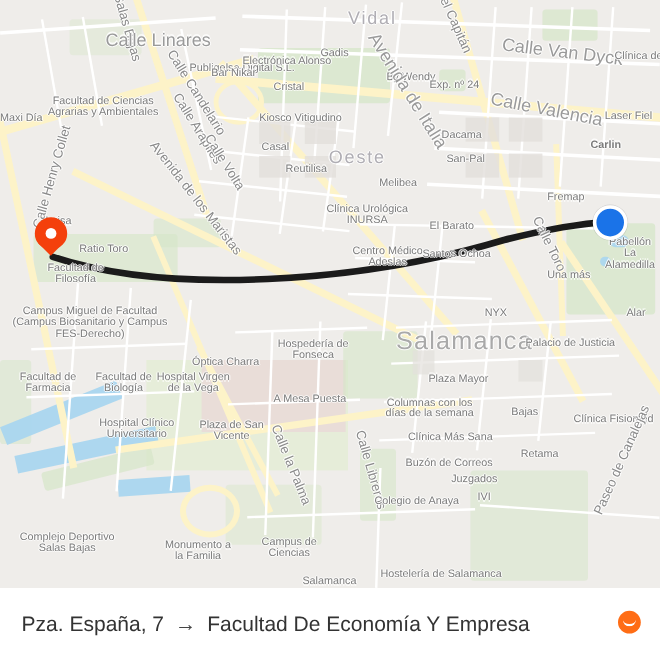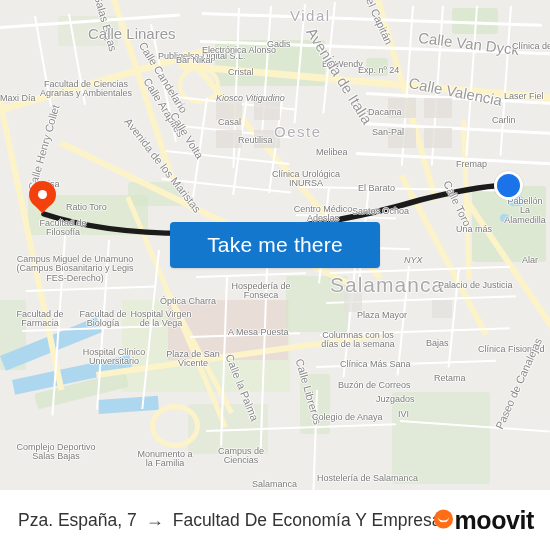--- a/index.html
+++ b/index.html
@@ -246,48 +246,48 @@
     <div class="lbl poi" style="left:176px;top:56px;">Bar Nikar</div>
     <div class="lbl poi" style="left:202px;top:46px;">Electrónica Alonso</div>
     <div class="lbl poi" style="left:267px;top:40px;">Gadis</div>
     <div class="lbl poi" style="left:322px;top:60px;text-align:center;">By Wendy</div>
     <div class="lbl poi" style="left:358px;top:66px;">Exp. nº 24</div>
     <div class="lbl bigstreet" style="left:408px;top:84px;transform:rotate(11deg);">Calle Valencia</div>
     <div class="lbl poi" style="left:504px;top:92px;">Laser Fiel</div>
     <div class="lbl poi" style="left:38px;top:80px;width:96px;white-space:normal;">Facultad de Ciencias Agrarias y Ambientales</div>
     <div class="lbl poi" style="left:0px;top:94px;">Maxi Día</div>
     <div class="lbl street" style="left:122px;top:72px;transform:rotate(58deg);">Calle Candelario</div>
-    <div class="lbl poi" style="left:216px;top:94px;font-style:italic;">Kiosco Vitigudino</div>
+    <div class="lbl poi" style="left:216px;top:94px;">Kiosco Vitigudino</div>
     <div class="lbl poi" style="left:228px;top:68px;">Cristal</div>
     <div class="lbl bigstreet" style="left:284px;top:68px;transform:rotate(58deg);">Avenida de Italia</div>
     <div class="lbl poi" style="left:368px;top:108px;">Dacama</div>
-    <div class="lbl poi" style="left:492px;top:116px;">Carlin</div>
+    <div class="lbl poi" style="left:492px;top:116px;font-weight:bold;">Carlin</div>
     <div class="lbl poi" style="left:218px;top:118px;">Casal</div>
     <div class="lbl district" style="left:274px;top:124px;">Oeste</div>
     <div class="lbl poi" style="left:372px;top:128px;">San-Pal</div>
     <div class="lbl street" style="left:130px;top:102px;transform:rotate(58deg);">Calle Arapiles</div>
     <div class="lbl poi" style="left:238px;top:136px;">Reutilisa</div>
     <div class="lbl poi" style="left:316px;top:148px;">Melibea</div>
     <div class="lbl street" style="left:160px;top:130px;transform:rotate(58deg);">Calle Volta</div>
     <div class="lbl street" style="left:0px;top:142px;transform:rotate(-74deg);">Calle Henry Collet</div>
     <div class="lbl street" style="left:104px;top:160px;transform:rotate(52deg);">Avenida de los Maristas</div>
     <div class="lbl poi" style="left:38px;top:180px;">Luisa</div>
     <div class="lbl poi" style="left:260px;top:170px;width:92px;white-space:normal;">Clínica Urológica INURSA</div>
     <div class="lbl poi" style="left:456px;top:160px;">Fremap</div>
     <div class="lbl poi" style="left:66px;top:203px;">Ratio Toro</div>
     <div class="lbl poi" style="left:28px;top:219px;width:70px;white-space:normal;">Facultad de Filosofía</div>
     <div class="lbl poi" style="left:282px;top:205px;width:82px;white-space:normal;">Centro Médico Adeslas</div>
     <div class="lbl poi" style="left:358px;top:184px;">El Barato</div>
     <div class="lbl poi" style="left:352px;top:207px;">Santos Ochoa</div>
     <div class="lbl street" style="left:432px;top:198px;transform:rotate(64deg);">Calle Toro</div>
     <div class="lbl poi" style="left:502px;top:197px;width:46px;white-space:normal;">Pabellón La Alamedilla</div>
     <div class="lbl poi" style="left:456px;top:225px;">Una más</div>
-    <div class="lbl poi" style="left:10px;top:255px;width:130px;white-space:normal;">Campus Miguel de Unamuno (Campus Biosanitario y Legis FES-Derecho)</div>
+    <div class="lbl poi" style="left:10px;top:255px;width:130px;white-space:normal;">Campus Miguel de Facultad (Campus Biosanitario y Campus FES-Derecho)</div>
     <div class="lbl city" style="left:330px;top:274px;">Salamanca</div>
-    <div class="lbl poi" style="left:404px;top:256px;font-style:italic;">NYX</div>
+    <div class="lbl poi" style="left:404px;top:256px;">NYX</div>
     <div class="lbl poi" style="left:438px;top:281px;">Palacio de Justicia</div>
     <div class="lbl poi" style="left:160px;top:297px;">Óptica Charra</div>
     <div class="lbl poi" style="left:228px;top:282px;width:66px;white-space:normal;">Hospedería de Fonseca</div>
     <div class="lbl poi" style="left:10px;top:310px;width:60px;white-space:normal;">Facultad de Farmacia</div>
     <div class="lbl poi" style="left:68px;top:310px;width:70px;white-space:normal;">Facultad de Biología</div>
     <div class="lbl poi" style="left:128px;top:310px;width:66px;white-space:normal;">Hospital Virgen de la Vega</div>
     <div class="lbl poi" style="left:357px;top:311px;">Plaza Mayor</div>
     <div class="lbl poi" style="left:228px;top:328px;">A Mesa Puesta</div>
     <div class="lbl poi" style="left:318px;top:331px;width:80px;white-space:normal;">Columnas con los días de la semana</div>
     <div class="lbl poi" style="left:426px;top:339px;">Bajas</div>
@@ -310,33 +310,31 @@
     <div class="lbl poi" style="left:252px;top:480px;">Salamanca</div>
     <div class="lbl poi" style="left:522px;top:256px;">Alar</div>
 
     <div id="pin-origin">
       <div class="tail"></div>
       <div class="head"></div>
       <div class="hole"></div>
     </div>
     <div id="dot-dest"></div>
 
-    <button id="take-me-there">Take me there</button>
 
   </div>
 
   <div id="footer">
     <div id="trip">
       <span>Pza. España, 7</span>
       <span class="arrow">→</span>
       <span>Facultad De Economía Y Empresa</span>
     </div>
     <div id="logo">
       <span class="pin">
         <span class="ptip"></span>
         <span class="pbody"></span>
         <span class="smile"></span>
       </span>
-      <span class="wordmark">moovit</span>
     </div>
   </div>
 
 </div>
 
 </body></html>

